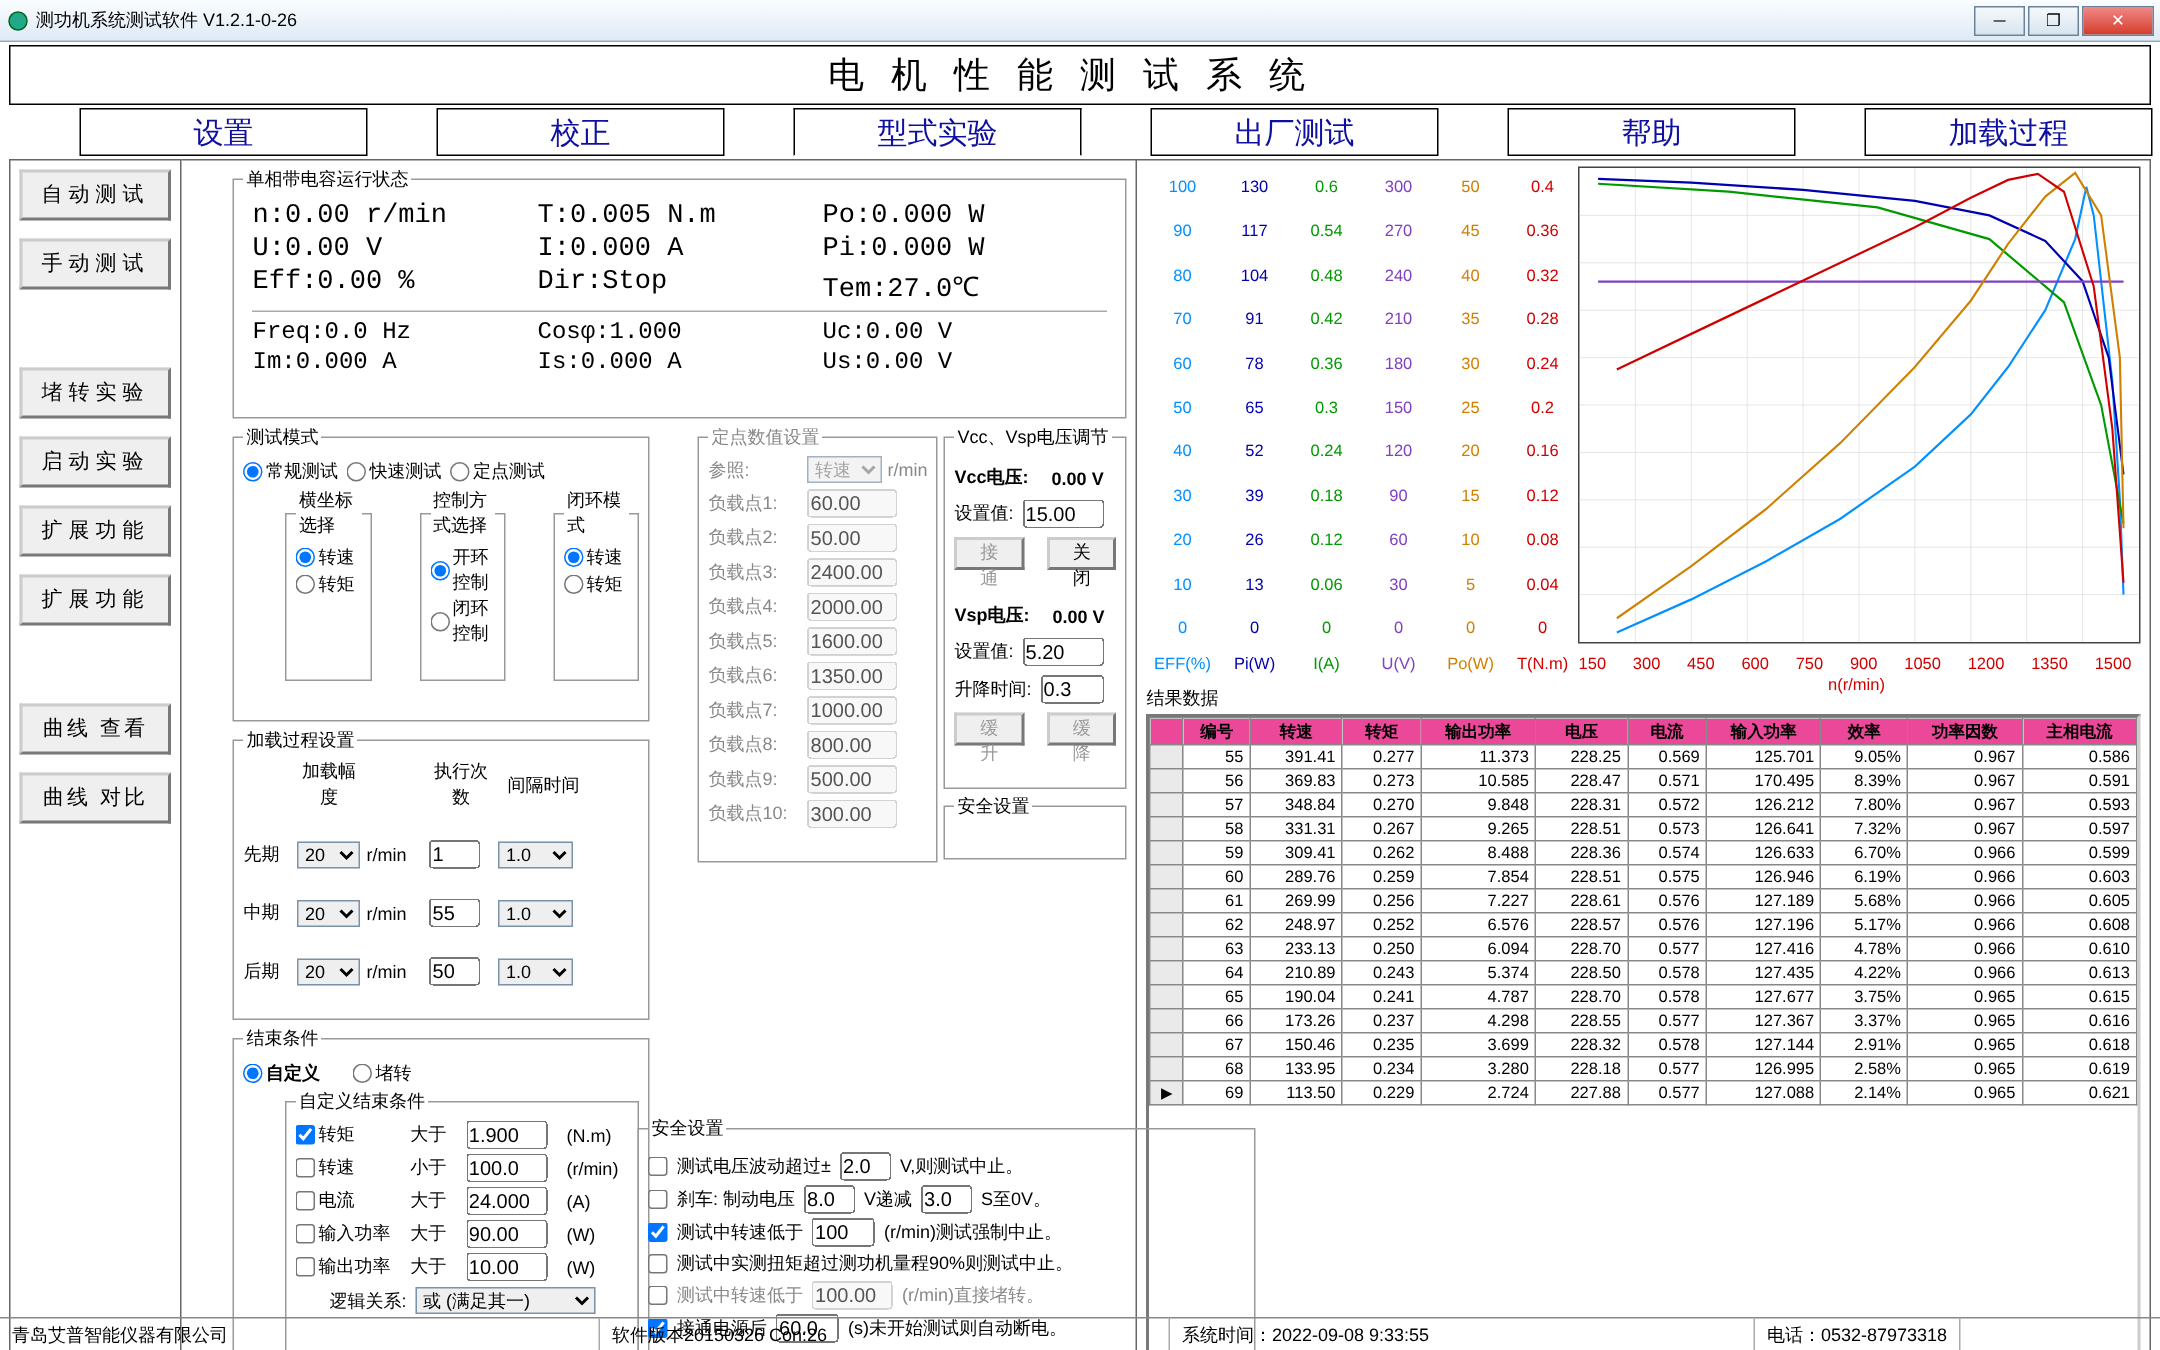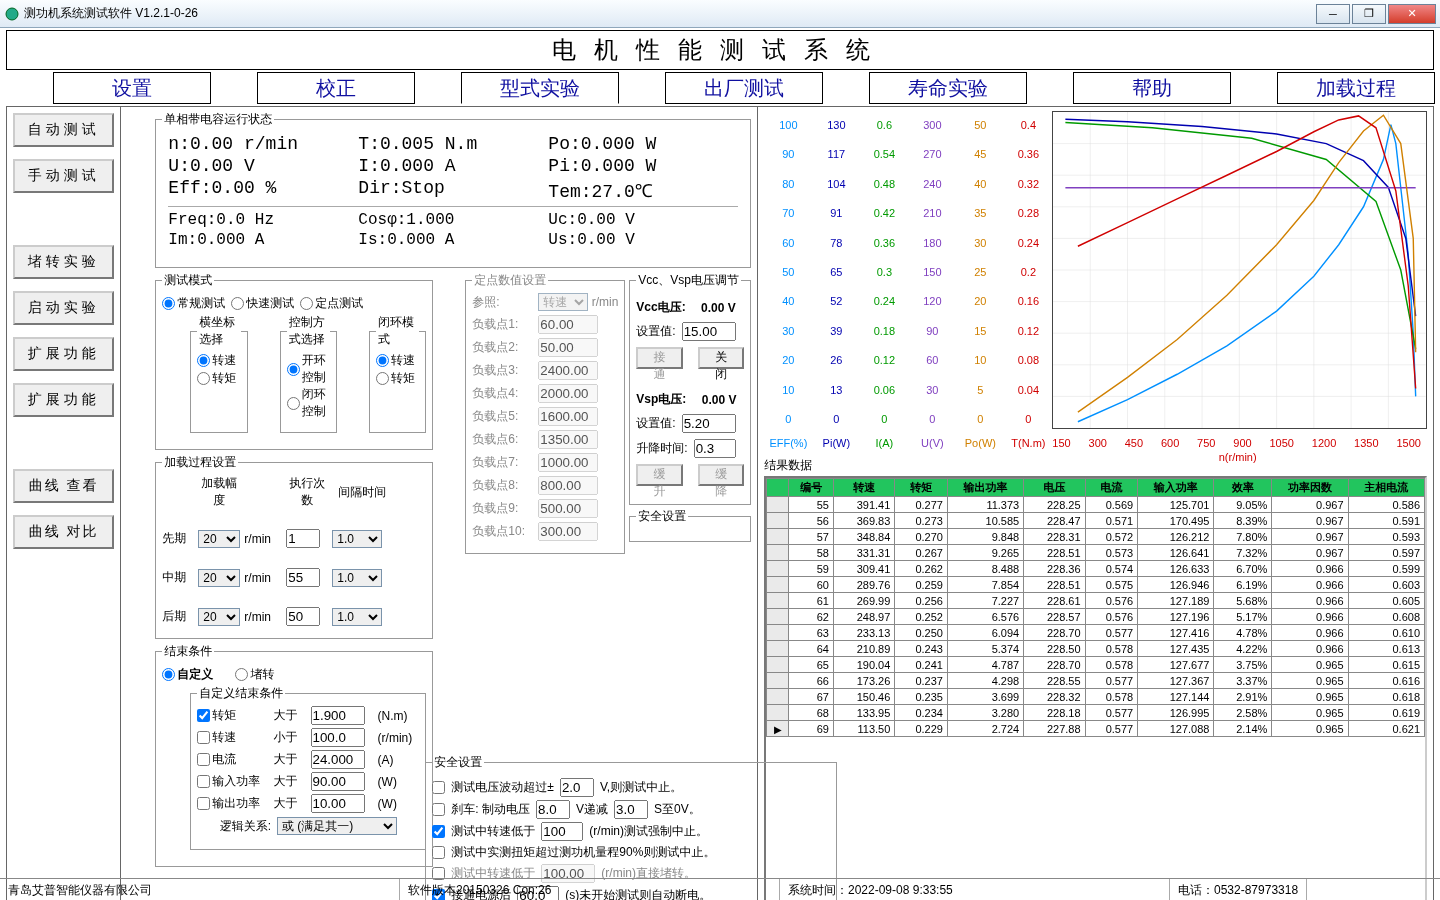--- a/index.html
+++ b/index.html
@@ -13,21 +13,21 @@
 .banner { height: 40px; border: 1px solid #000; margin: 2px 6px 0 6px; display: flex; align-items: center; justify-content: center; font-size: 24px; font-family: "SimHei", "黑体", sans-serif; letter-spacing: 18px; }
 .tabs { display: flex; margin: 2px 6px 0 6px; }
 .tab { flex: 1; height: 32px; border: 1px solid #000; margin-right: -1px; display: flex; align-items: center; justify-content: center; font-size: 20px; color: #1010a0; font-family: "SimSun"; margin-left: 47px; }
 .tab.active { border-bottom-color: #fff; }
 .work { display: flex; margin: 2px 6px 0 6px; height: 864px; }
 .leftpanel { width: 120px; border: 1px solid #666; padding: 6px 6px; display: flex; flex-direction: column; gap: 12px; }
 .sidebtn { height: 34px; border: 2px outset #ccc; background: #efefef; font-size: 14px; letter-spacing: 4px; display: flex; align-items: center; justify-content: center; }
 .sidebtn.sm { letter-spacing: 2px; }
 .midpanel { flex: 1; border: 1px solid #666; border-left: none; padding: 4px 6px; position: relative; }
 .rightpanel { width: 706px; border: 1px solid #666; border-left: none; padding: 4px 6px; display: flex; flex-direction: column; }
-fieldset { border: 1px solid #999; margin-bottom: 4px; padding: 4px 6px 12px 6px; margin-left: 28px; }
+fieldset { border: 1px solid #999; margin-bottom: 4px; padding: 4px 6px 22px 6px; margin-left: 28px; }
 legend { font-size: 12px; padding: 0 2px; }
 fieldset.disabled legend { color: #888; }
 .statusgrid { font-family: "Courier New", monospace; font-size: 18px; display: grid; grid-template-columns: 190px 190px 190px; row-gap: 2px; padding: 2px 6px 6px 6px; }
 .statusgrid .sm { font-size: 16px; }
 .hr { border-top: 1px solid #aaa; grid-column: 1 / 4; margin: 2px 0; }
 .row { display: flex; align-items: center; gap: 6px; margin: 2px 0; }
 input.w60 { width: 60px; } input.w54 { width: 54px; } input.w42 { width: 42px; } input.w34 { width: 34px; }
 select { border: 1px solid #7a93ab; height: 18px; font-size: 12px; }
 button.small { border: 2px outset #ccc; background: #efefef; height: 22px; padding: 0 8px; font-size: 12px; }
 button.small:disabled { color: #999; }
@@ -53,21 +53,21 @@
 .plot svg { width: 100%; height: 100%; }
 .xticks { position: absolute; left: 288px; right: 6px; top: 326px; display: flex; justify-content: space-between; font-size: 11px; color: #d00000; }
 .xlabel { position: absolute; left: 290px; right: 6px; top: 340px; text-align: center; font-size: 11px; color: #d00000; }
 .axlegend { position: absolute; top: 326px; left: 0; display: flex; font-size: 11px; }
 .axlegend span { width: 48px; text-align: center; }
 .resultwrap { flex: 1; display: flex; flex-direction: column; margin-top: 6px; }
 .reslabel { font-size: 12px; margin-bottom: 2px; }
 .tablewrap { border: 2px inset #ccc; flex: 1; overflow: auto; background: #fff; }
 table { border-collapse: collapse; width: 100%; font-size: 11px; }
 th, td { border: 1px solid #888; padding: 1px 4px; text-align: right; height: 16px; white-space: nowrap; }
-th { background: #22c55e; text-align: center; position: sticky; top: 0; }
+th { background: #ec4899; text-align: center; position: sticky; top: 0; }
 td.rowhead { background: #eaeaea; text-align: center; width: 22px; }
 .rowptr { font-size: 10px; }
 .resbtns { display: flex; justify-content: space-around; margin-top: 6px; }
 .resbtns button { width: 200px; height: 26px; letter-spacing: 8px; font-size: 13px; border: 2px outset #ccc; background: #efefef; }
 .statusbar { position: fixed; bottom: 0; left: 0; right: 0; height: 22px; border-top: 1px solid #888; display: flex; font-size: 12px; }
 .statusbar > div { border-right: 1px solid #aaa; padding: 3px 8px; }
 .statusbar > div:nth-child(1){ width: 400px; }
 .statusbar > div:nth-child(2){ width: 380px; }
 .statusbar > div:nth-child(3){ width: 390px; }
 .vccbox .row { margin: 6px 0; }
@@ -88,21 +88,20 @@
   </div>
 </div>
 
 <div class="banner">电机性能测试系统</div>
 
 <div class="tabs" id="tabs">
     <div class="tab">设置</div>
     <div class="tab">校正</div>
     <div class="tab active">型式实验</div>
     <div class="tab">出厂测试</div>
-    <div class="tab">寿命实验</div>
     <div class="tab">帮助</div>
     <div class="tab">加载过程</div>
   </div>
 
 <div class="work">
   <div class="leftpanel" id="sidebar">
       <div class="sidebtn">自动测试</div>
       <div class="sidebtn">手动测试</div>
       <div class="sidegap"></div>
       <div class="sidebtn">堵转实验</div>

